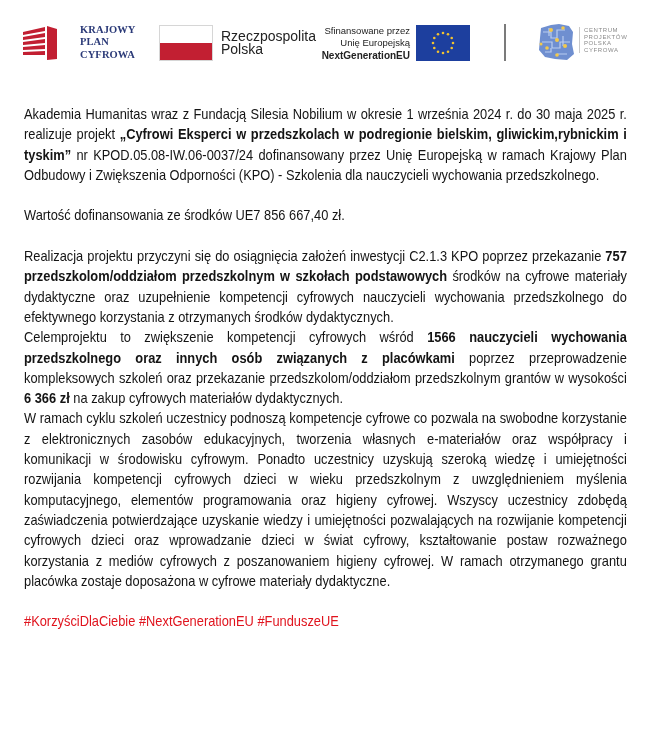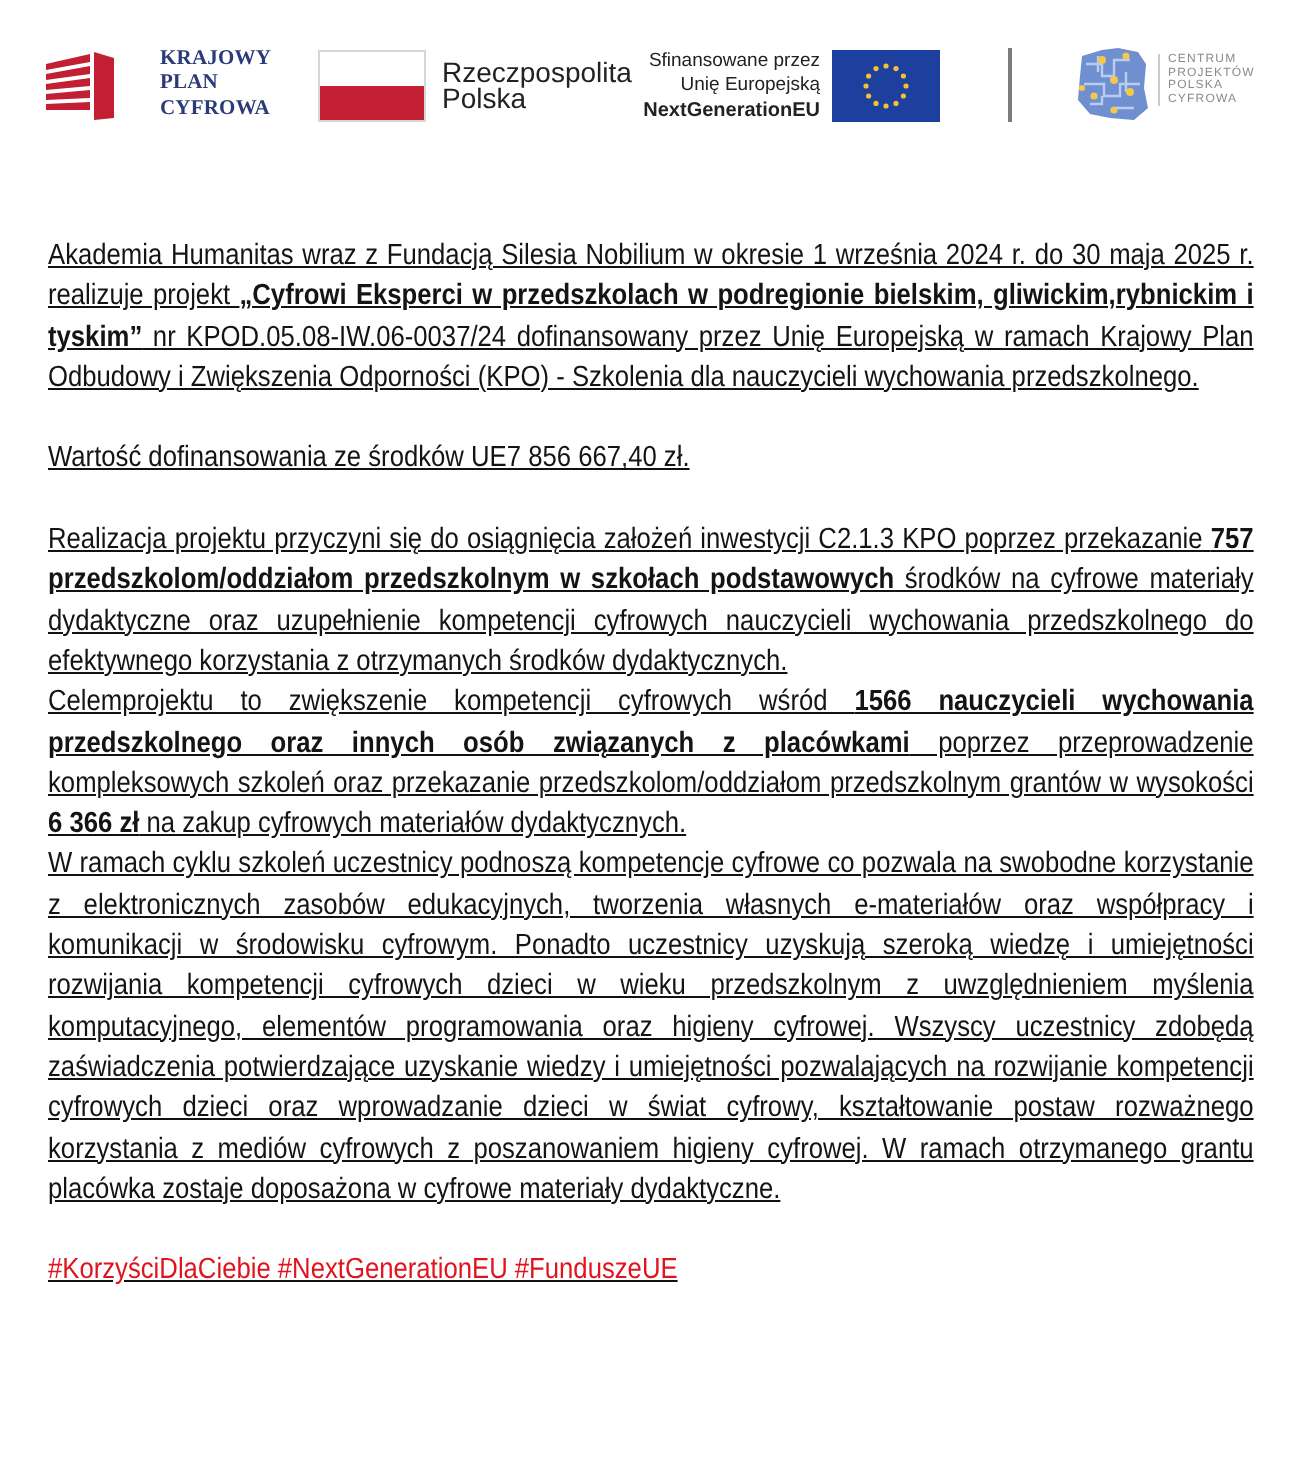--- a/index.html
+++ b/index.html
@@ -16,21 +16,21 @@
     .pl-text { position: absolute; left: 221px; top: 30px; font-size: 14px; line-height: 13px; color: #222; }
     .eu-text { position: absolute; left: 318px; top: 25px; width: 92px; text-align: right; font-size: 9.5px; line-height: 12.3px; color: #222; }
     .eu-text .b { font-weight: bold; font-size: 10px; }
     .eu-flag { position: absolute; left: 416px; top: 25px; width: 54px; height: 36px; background: #1d3f9e; }
     .sep { position: absolute; left: 504px; top: 24px; width: 2px; height: 37px; background: #7b7b7b; }
     .cppc-map { position: absolute; left: 537px; top: 22px; width: 38px; height: 40px; }
     .cppc-bar { position: absolute; left: 579px; top: 27px; width: 1px; height: 26px; background: #c9c9c9; }
     .cppc-text { position: absolute; left: 584px; top: 27px; font-size: 6px; line-height: 6.6px; color: #8a8a8a; letter-spacing: 0.6px; }
 
     
-    .content { position: absolute; left: 24px; top: 118px; width: 603px; text-decoration: underline; }
+    .content { position: absolute; left: 24px; top: 104px; width: 603px; }
     .scaler { width: 685px; transform: scaleX(0.88); transform-origin: 0 0; font-size: 14.6px; line-height: 20.3px; text-align: justify; color: #141414; }
     .para { text-align: justify; }
     .para b { font-weight: bold; }
     .gap { height: 20.3px; }
     .tags { color: #e0141e; }
   </style>
 </head>
 <body>
 
 <div class="logos">

